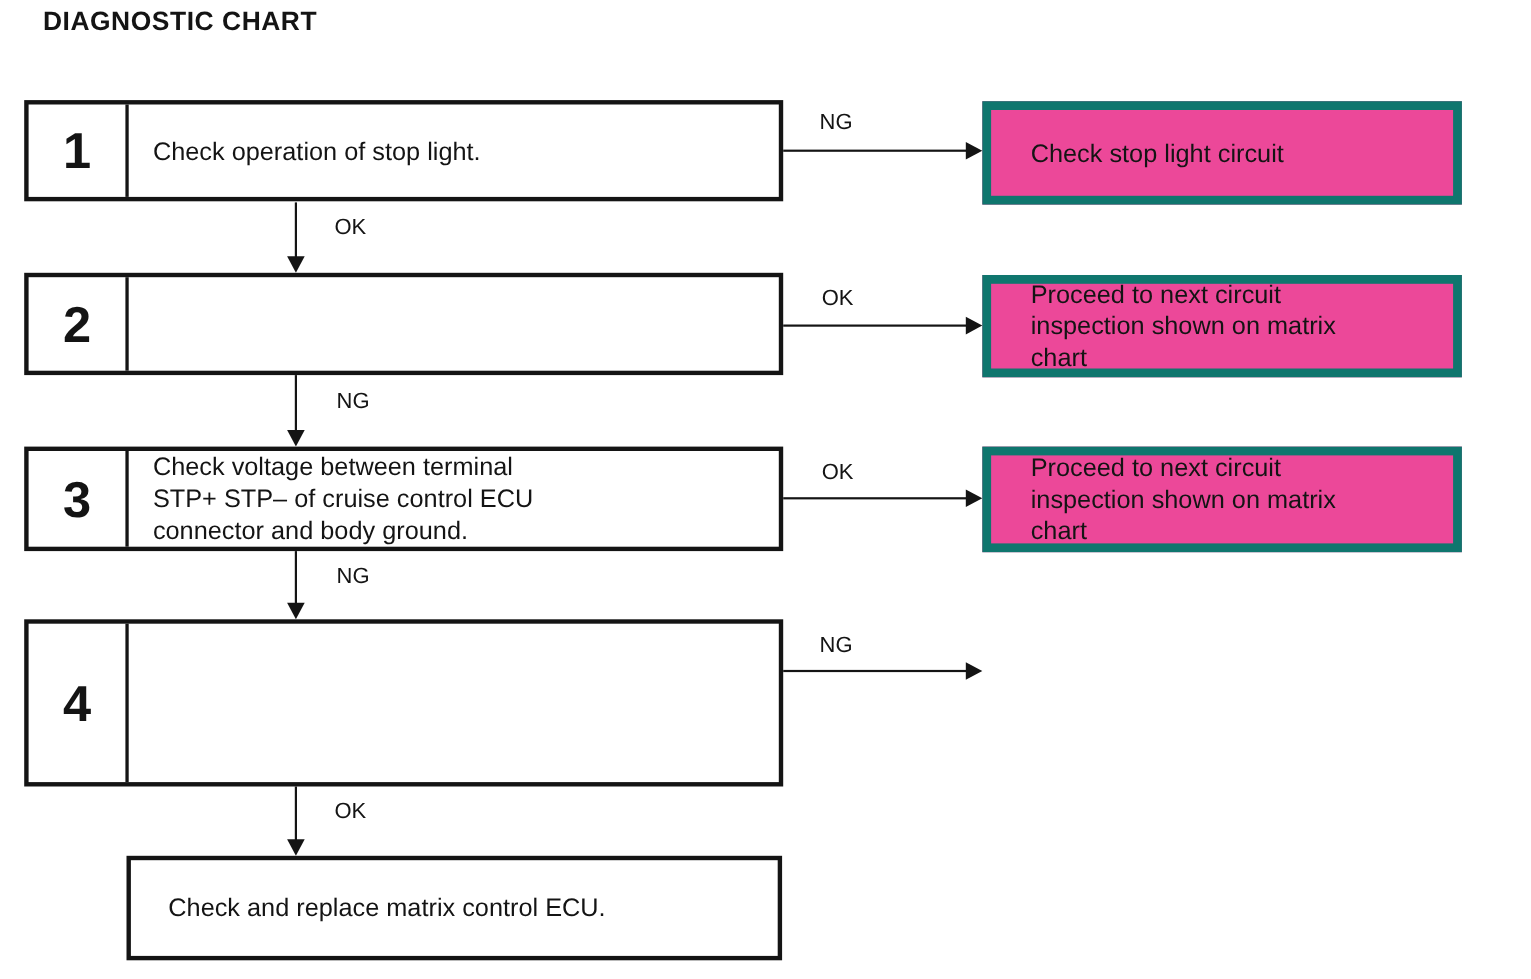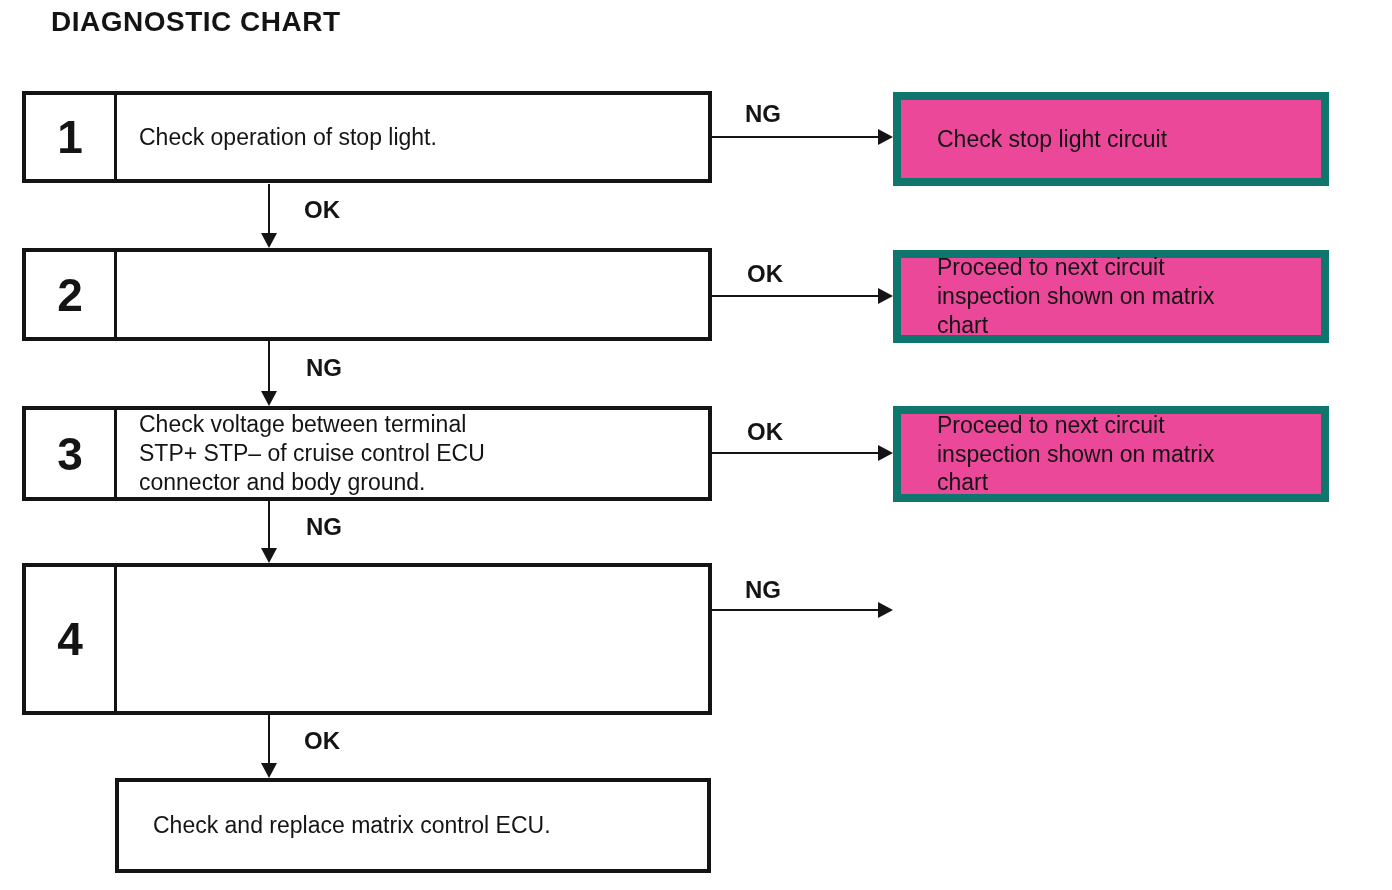--- a/index.html
+++ b/index.html
@@ -13,25 +13,24 @@
     height: 890px;
     background: #ffffff;
     color: #141414;
     font-family: "Liberation Sans", sans-serif;
     overflow: hidden;
   }
   .title {
     position: absolute;
     left: 39px;
     top: 6px;
-    font-size: 28px;
+    font-size: 24px;
     font-weight: bold;
     letter-spacing: 0.5px;
     white-space: nowrap;
-    margin-left: 12px;
   }
   .stepbox {
     position: absolute;
     left: 22px;
     width: 690px;
     border: 4px solid #141414;
     background: #ffffff;
     box-sizing: border-box;
     display: flex;
     align-items: stretch;
@@ -78,23 +77,22 @@
     border: 4px solid #141414;
     background: #ffffff;
     box-sizing: border-box;
     display: flex;
     align-items: center;
     padding-left: 34px;
     font-size: 23px;
   }
   .branch-label {
     position: absolute;
-    font-size: 24px;
+    font-size: 20px;
     white-space: nowrap;
-    font-weight: bold;
   }
   .varrow {
     position: absolute;
     width: 17px;
   }
   .varrow .shaft {
     position: absolute;
     left: 7px;
     top: 0;
     bottom: 12px;

